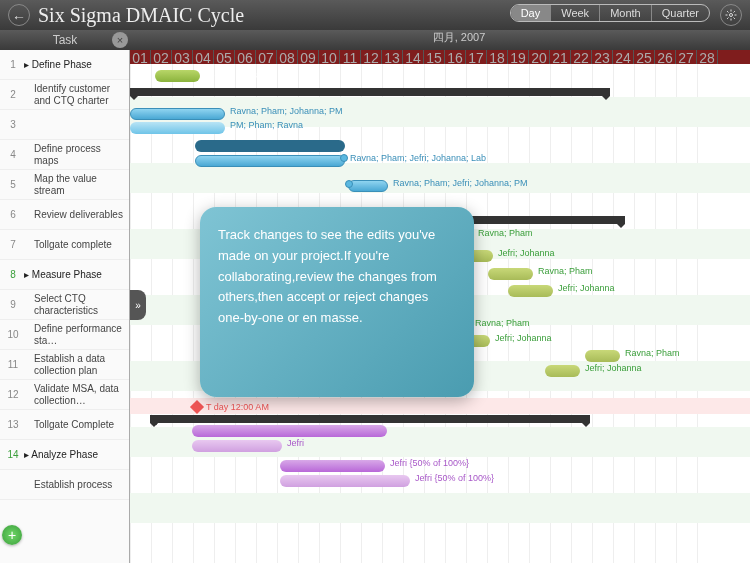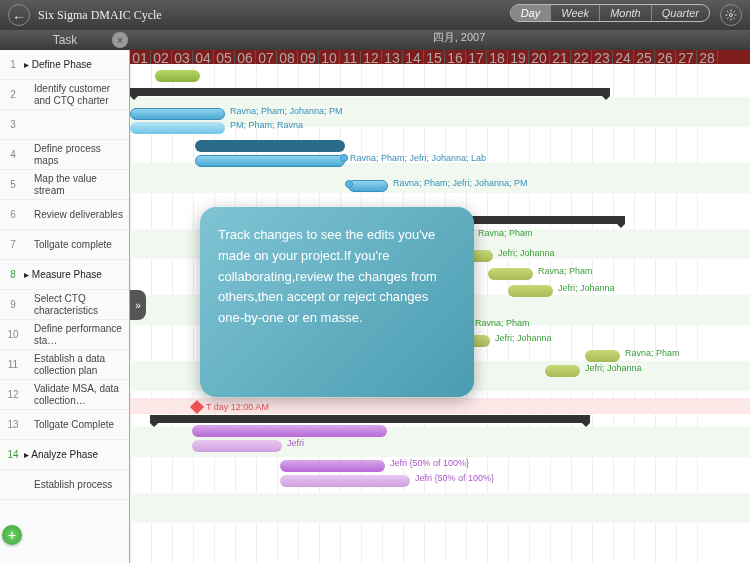--- a/index.html
+++ b/index.html
@@ -1,20 +1,20 @@
 <!DOCTYPE html>
 <html><head>
 <meta charset="utf-8">
 <style>
 * { margin:0; padding:0; box-sizing:border-box; font-family:-apple-system,BlinkMacSystemFont,"Segoe UI",sans-serif; }
 body { width:750px; height:563px; background:#222; overflow:hidden; position:relative; }
 .header { height:30px; background:linear-gradient(#5a5a5a,#3a3a3a); display:flex; align-items:center; padding:0 8px; color:#eee; position:relative; }
 .back-btn { width:22px; height:22px; border:1px solid #888; border-radius:50%; display:flex; align-items:center; justify-content:center; color:#ddd; font-size:14px; margin-right:8px; cursor:pointer; }
-.title { font-size:12px; font-family:Georgia,serif; color:#eee; }
-.view-toggle { position:absolute; right:40px; top:4px; display:flex; border:1px solid #bbb; border-radius:12px; overflow:hidden;font-style:italic; }
+.title { font-size:20px; font-family:Georgia,serif; color:#eee; }
+.view-toggle { position:absolute; right:40px; top:4px; display:flex; border:1px solid #bbb; border-radius:12px; overflow:hidden; }
 .view-toggle div { padding:2px 10px; font-size:11px; color:#ddd; border-right:1px solid #888; cursor:pointer; }
 .view-toggle div:last-child { border-right:none; }
 .view-toggle div.active { background:#888; color:#fff; }
 .gear-btn { position:absolute; right:8px; top:4px; width:22px; height:22px; border:1px solid #888; border-radius:50%; display:flex; align-items:center; justify-content:center; color:#ddd; cursor:pointer; }
 .subheader { height:20px; background:linear-gradient(#5a5a5a,#3a3a3a); display:flex;gap:38px; }
 .task-head { width:130px; display:flex; align-items:center; justify-content:center; color:#ccc; font-size:12px; position:relative; }
 .close-task { position:absolute; right:2px; width:16px; height:16px; background:#999; border-radius:50%; color:#444; font-size:11px; display:flex; align-items:center; justify-content:center; cursor:pointer; }
 .date-head { flex:1; text-align:center; color:#ccc; font-size:11px; }
 .main { display:flex; height:513px; }
 .sidebar { width:130px; background:#fafafa; border-right:1px solid #aaa; overflow:hidden; }

